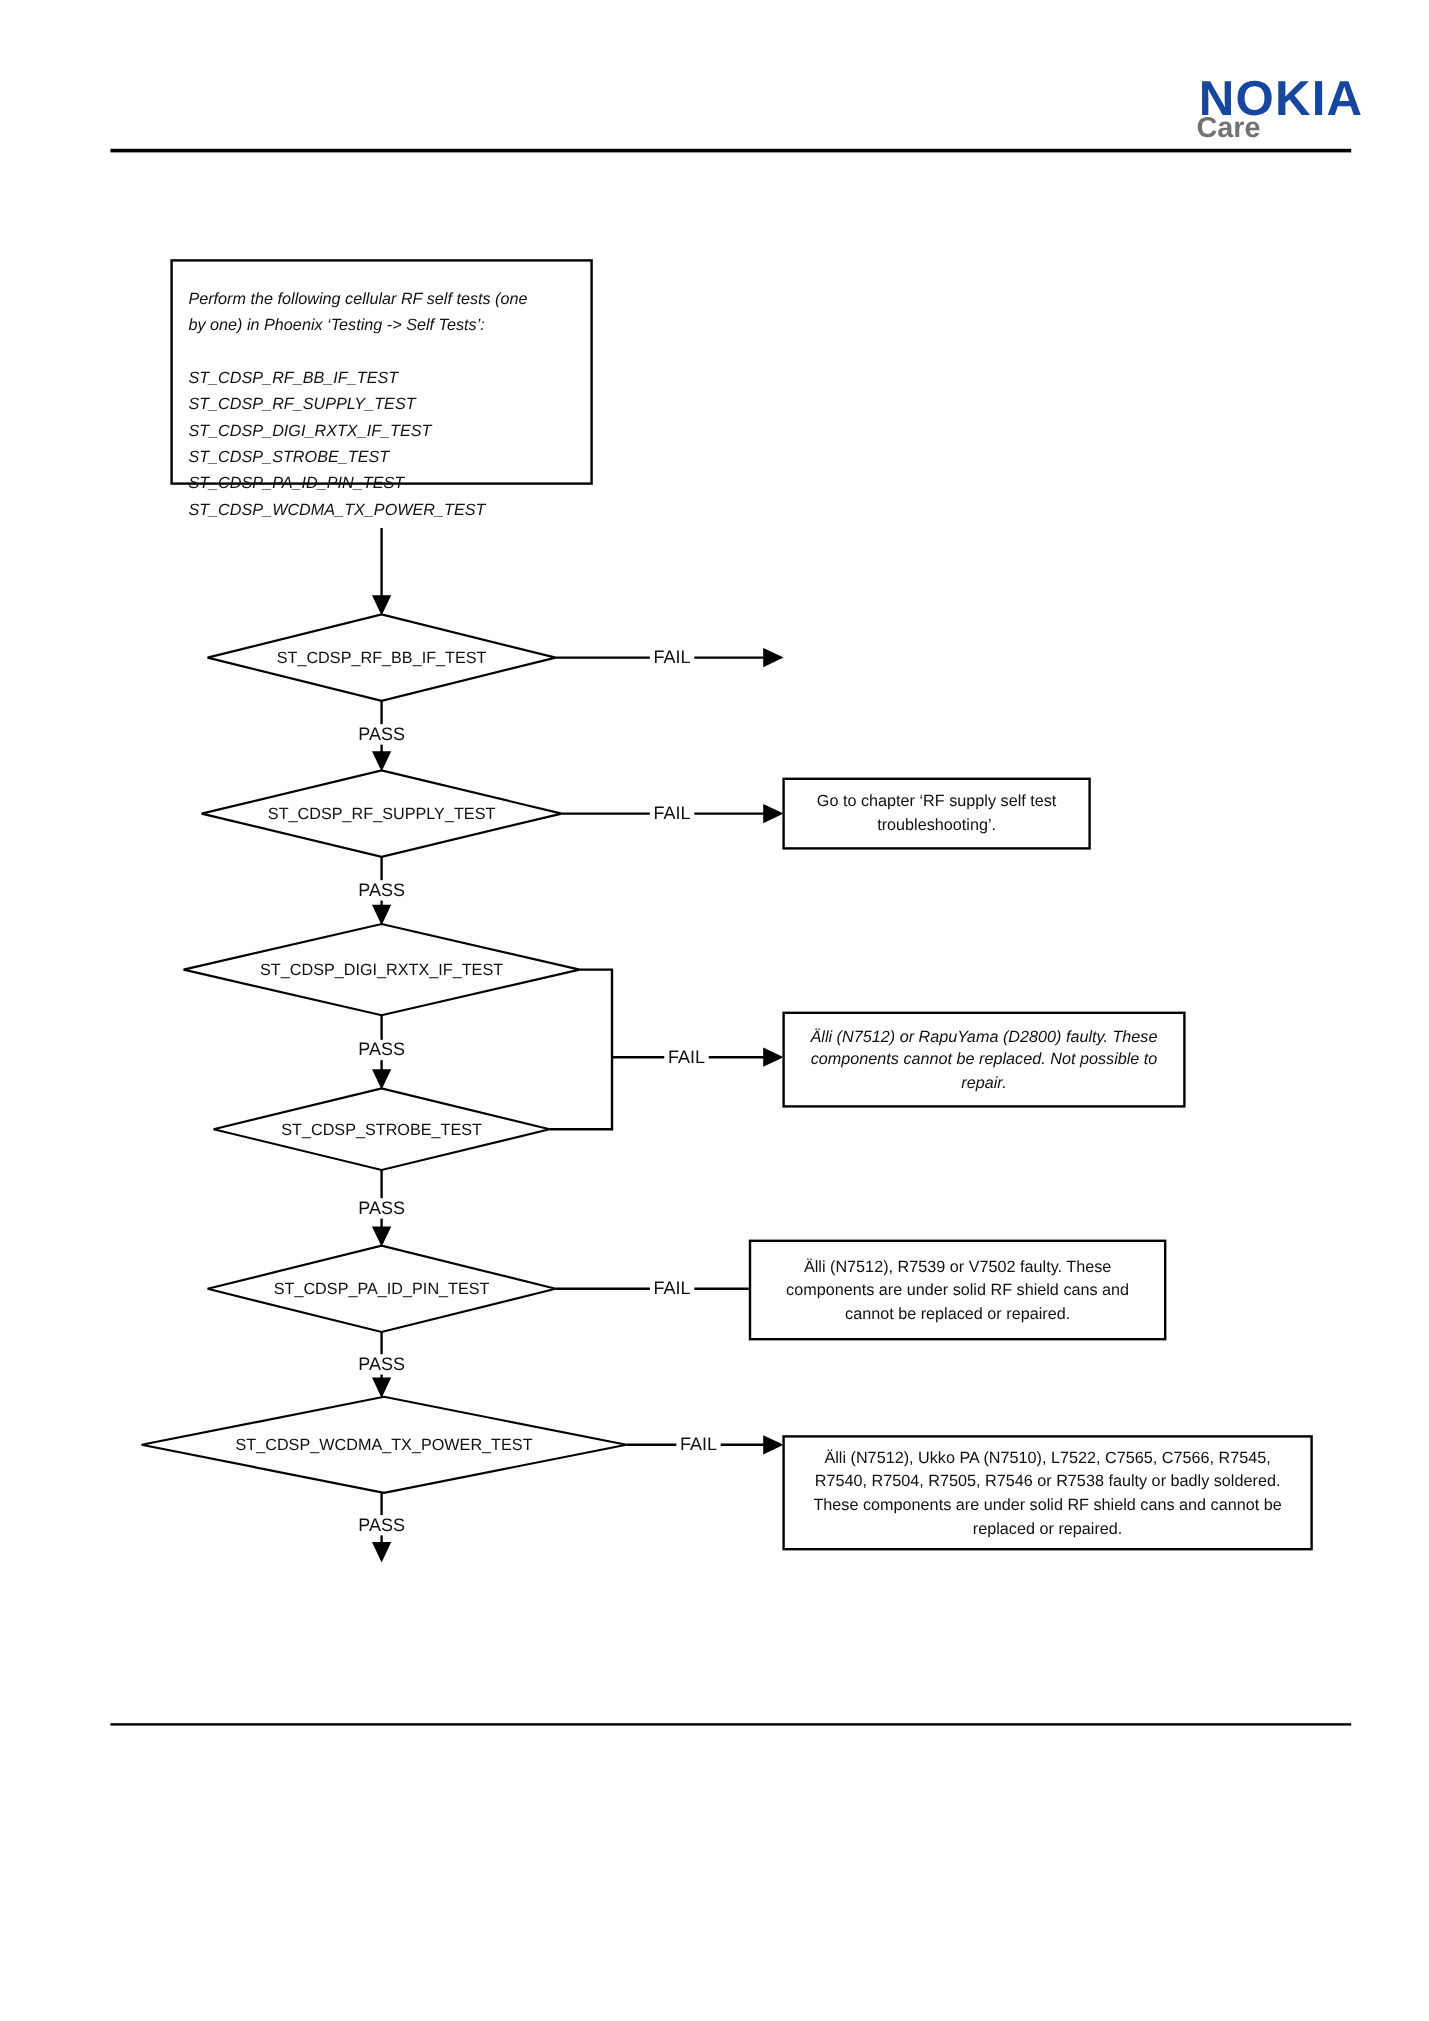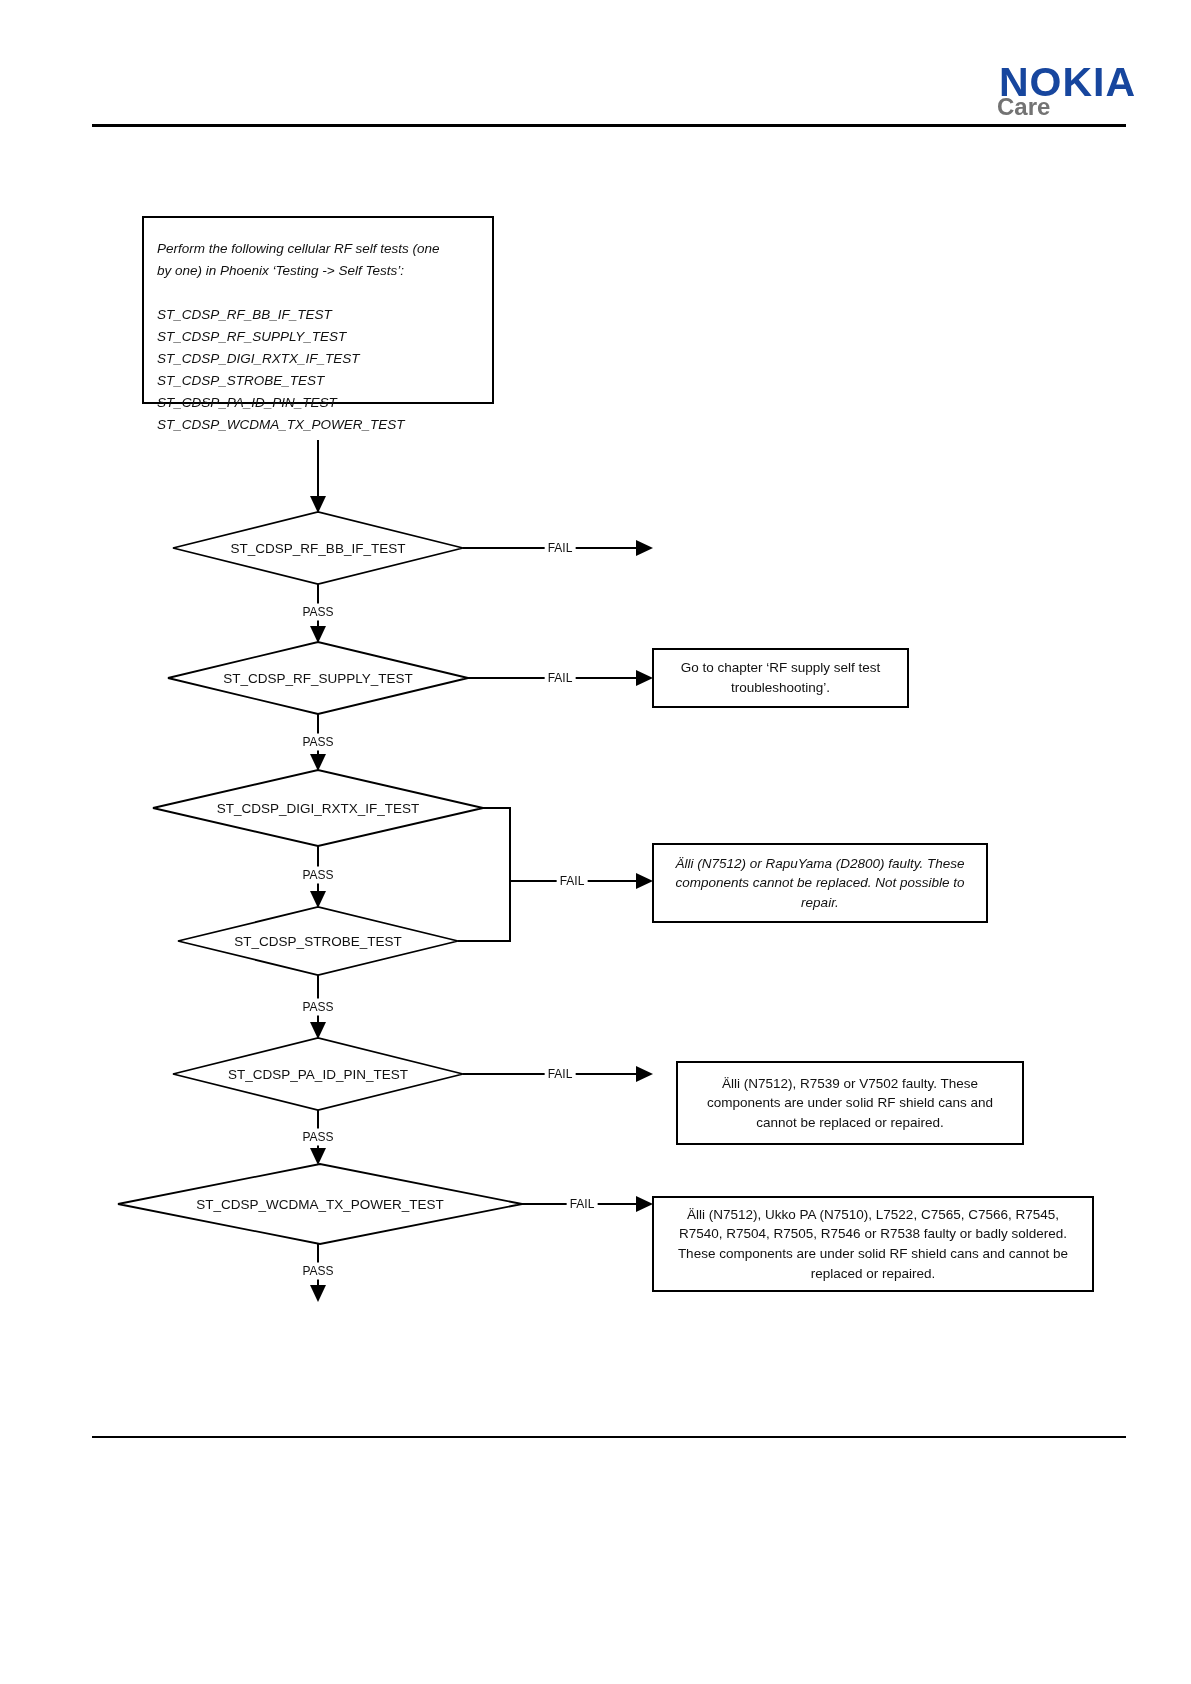--- a/index.html
+++ b/index.html
@@ -53,21 +53,21 @@
     font-size:13.5px;
     white-space:nowrap;
     text-align:center;
   }
   
   .edge-label{
     position:absolute;
     transform:translate(-50%,-50%);
     background:#fff;
     padding:0 3px;
-    font-size:12px;
+    font-size:15px;
     line-height:17px;
     white-space:nowrap;
   }
   .rule{position:absolute;background:#000;}
 </style>
 </head>
 <body>
 
 <div id="page">
 
@@ -147,19 +147,19 @@
   <div class="edge-label" style="left:318px;top:1271px;">PASS</div>
 
   <div class="edge-label" style="left:560px;top:548px;">FAIL</div>
   <div class="edge-label" style="left:560px;top:678px;">FAIL</div>
   <div class="edge-label" style="left:572px;top:881px;">FAIL</div>
   <div class="edge-label" style="left:560px;top:1074px;">FAIL</div>
   <div class="edge-label" style="left:582px;top:1204px;">FAIL</div>
 
   <div class="fbox centered" style="left:652px;top:648px;width:257px;height:60px;">Go to chapter ‘RF supply self test troubleshooting’.</div>
   <div class="fbox centered" style="left:652px;top:843px;width:336px;height:80px;font-style:italic;">Älli (N7512) or RapuYama (D2800) faulty. These components cannot be replaced. Not possible to repair.</div>
-  <div class="fbox centered" style="left:676px;top:1033px;width:348px;height:84px;margin-top:28px;">Älli (N7512), R7539 or V7502 faulty. These components are under solid RF shield cans and cannot be replaced or repaired.</div>
+  <div class="fbox centered" style="left:624px;top:1033px;width:348px;height:84px;">Älli (N7512), R7539 or V7502 faulty. These components are under solid RF shield cans and cannot be replaced or repaired.</div>
   <div class="fbox centered" style="left:652px;top:1196px;width:442px;height:96px;">Älli (N7512), Ukko PA (N7510), L7522, C7565, C7566, R7545, R7540, R7504, R7505, R7546 or R7538 faulty or badly soldered. These components are under solid RF shield cans and cannot be replaced or repaired.</div>
 
 
   <div class="rule" style="left:92px;top:1436px;width:1034px;height:2px;"></div>
 
 </div>
 
 </body></html>

